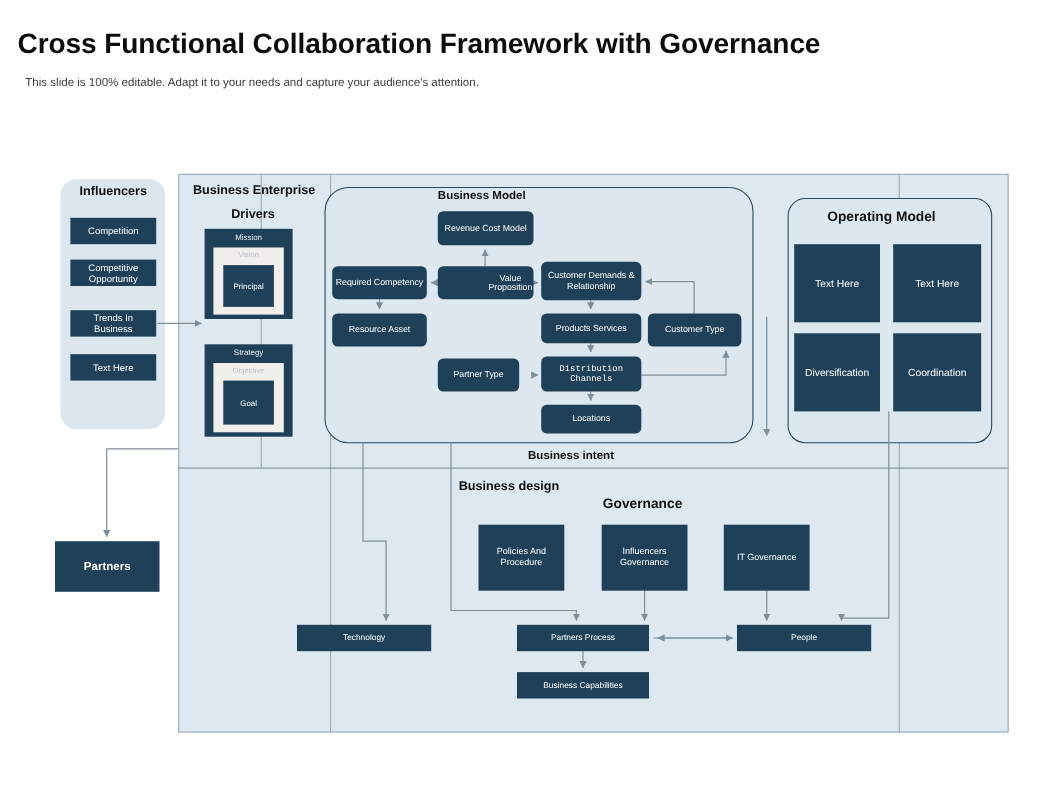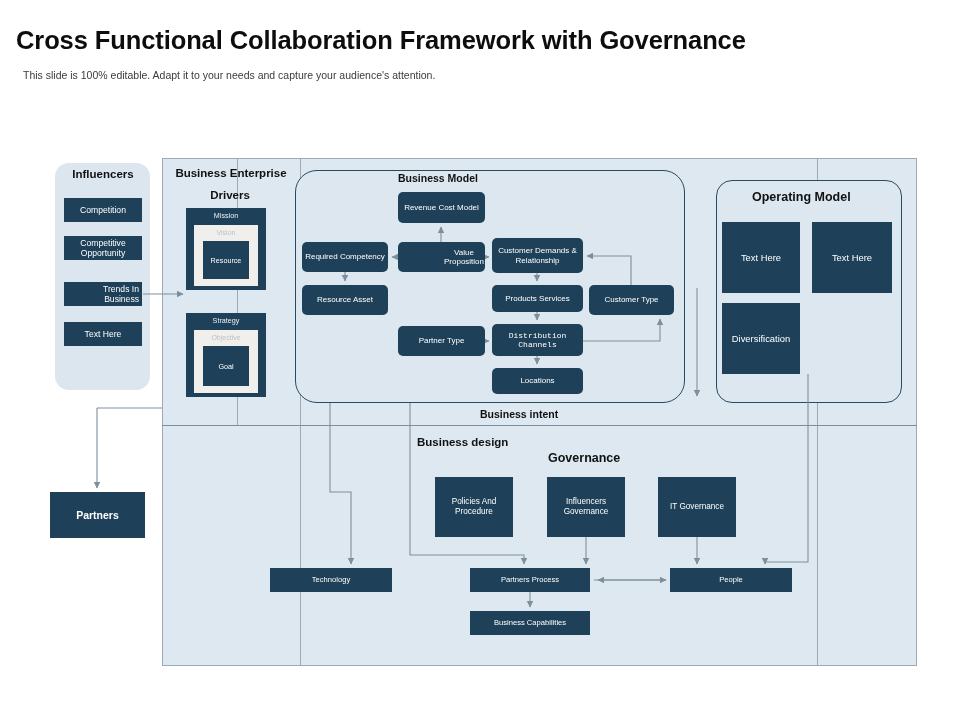--- a/index.html
+++ b/index.html
@@ -65,21 +65,21 @@
     position:absolute;box-sizing:border-box;background:#1e4159;
     color:#ffffff;display:flex;align-items:center;justify-content:center;
     text-align:center;line-height:1.18;padding:1px 3px;
   }
   .node.r{border-radius:5px;}
 
   
   .chip{left:64px;width:78px;height:24px;font-size:8.6px;}
   .chip1{top:198px;}
   .chip2{top:236px;}
-  .chip3{top:282px;text-align:right;}
+  .chip3{top:282px;}
   .chip4{top:322px;}
 
   
   .driver-outer{position:absolute;left:186px;width:80px;background:#1e4159;box-sizing:border-box;}
   .driver-o1{top:208px;height:82px;}
   .driver-o2{top:313px;height:84px;}
   .driver-lbl{position:absolute;left:0;top:3px;width:100%;text-align:center;color:#eaf0f5;font-size:7.2px;}
   .driver-mid{position:absolute;left:8px;width:64px;background:#f0efeb;box-sizing:border-box;}
   .driver-m1{top:17px;height:61px;}
   .driver-m2{top:17px;height:63px;}
@@ -91,21 +91,21 @@
 
   
   .bm{font-size:8px;}
   .bm-rev{left:398px;top:192px;width:87px;height:31px;}
   .bm-req{left:302px;top:242px;width:86px;height:30px;}
   .bm-val{left:398px;top:242px;width:87px;height:30px;padding-left:48px;}
   .bm-cust{left:492px;top:238px;width:91px;height:35px;}
   .bm-res{left:302px;top:285px;width:86px;height:30px;}
   .bm-prod{left:492px;top:285px;width:91px;height:27px;}
   .bm-ctype{left:589px;top:285px;width:85px;height:30px;}
-  .bm-part{left:398px;top:326px;width:87px;height:30px;}
+  .bm-part{left:398px;top:326px;width:74px;height:30px;}
   .bm-dist{left:492px;top:324px;width:91px;height:32px;font-family:Liberation Mono, monospace;}
   .bm-loc{left:492px;top:368px;width:91px;height:26px;}
 
   
   .om{font-size:9.4px;}
   .om1{left:722px;top:222px;width:78px;height:71px;}
   .om2{left:812px;top:222px;width:80px;height:71px;}
   .om3{left:722px;top:303px;width:78px;height:71px;}
   .om4{left:812px;top:303px;width:80px;height:71px;}
 
@@ -210,21 +210,21 @@
 
   <div class="node chip chip1">Competition</div>
   <div class="node chip chip2">Competitive Opportunity</div>
   <div class="node chip chip3">Trends  In Business</div>
   <div class="node chip chip4">Text Here</div>
 
   <div class="driver-outer driver-o1">
     <div class="driver-lbl">Mission</div>
     <div class="driver-mid driver-m1">
       <div class="driver-midlbl">Vision</div>
-      <div class="driver-in driver-i1">Resource</div>
+      <div class="driver-in driver-i1">Principal</div>
     </div>
   </div>
   <div class="driver-outer driver-o2">
     <div class="driver-lbl">Strategy</div>
     <div class="driver-mid driver-m2">
       <div class="driver-midlbl">Objective</div>
       <div class="driver-in driver-i2">Goal</div>
     </div>
   </div>
 
@@ -235,20 +235,21 @@
   <div class="node r bm bm-res">Resource Asset</div>
   <div class="node r bm bm-prod">Products Services</div>
   <div class="node r bm bm-ctype">Customer Type</div>
   <div class="node r bm bm-part">Partner Type</div>
   <div class="node r bm bm-dist">Distribution Channels</div>
   <div class="node r bm bm-loc">Locations</div>
 
   <div class="node om om1">Text Here</div>
   <div class="node om om2">Text Here</div>
   <div class="node om om3">Diversification</div>
+  <div class="node om om4">Coordination</div>
 
   <div class="node gv gv1">Policies And Procedure</div>
   <div class="node gv gv2">Influencers Governance</div>
   <div class="node gv gv3">IT Governance</div>
 
   <div class="node bt bt-tech">Technology</div>
   <div class="node bt bt-proc">Partners  Process</div>
   <div class="node bt bt-people">People</div>
   <div class="node bt bt-cap">Business  Capabilities</div>
 

